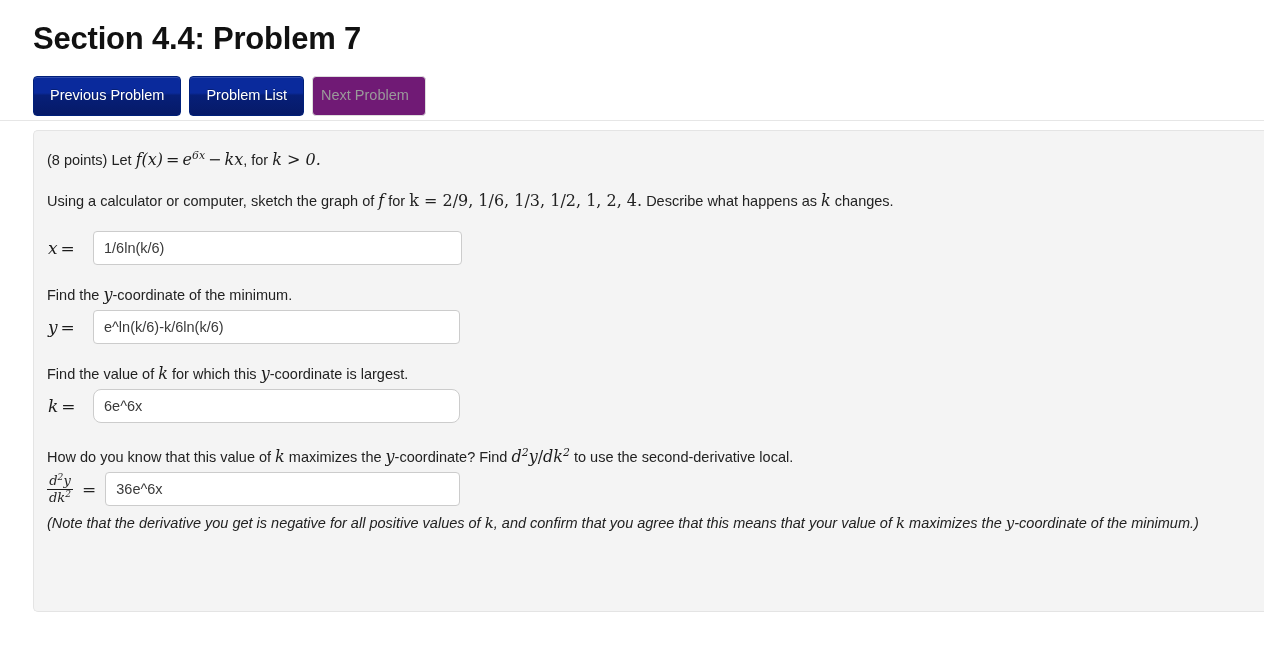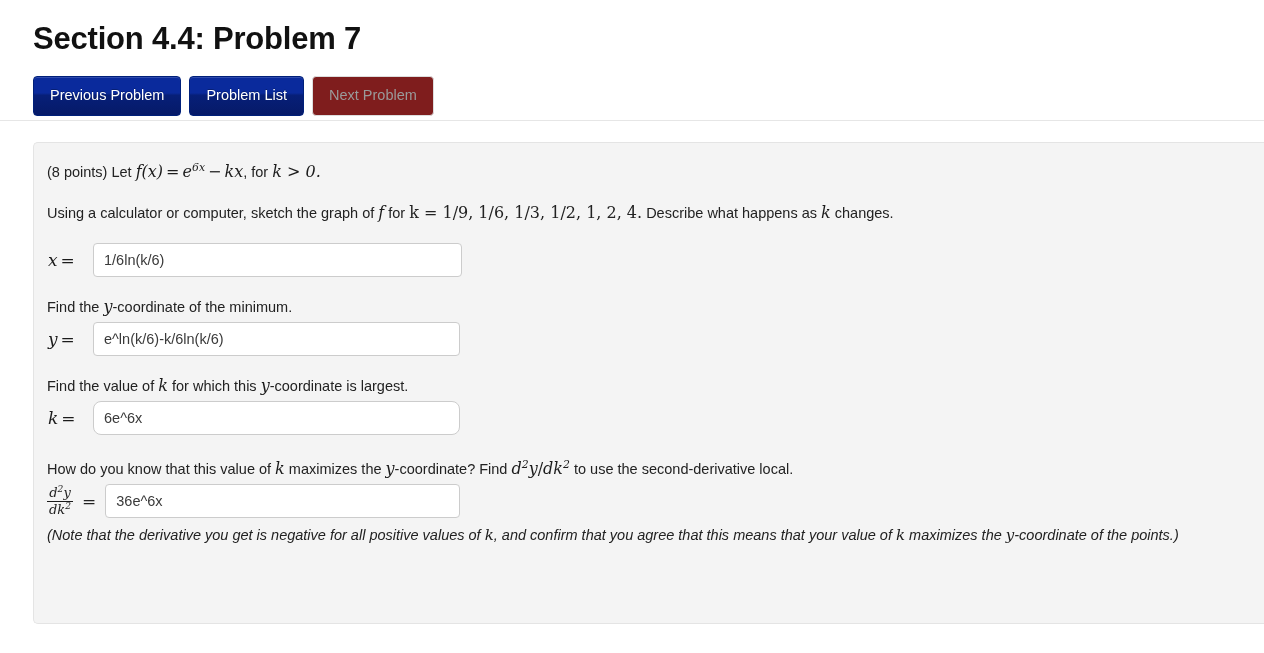--- a/index.html
+++ b/index.html
@@ -45,39 +45,40 @@
     border-radius: 4px;
     border: 1px solid #00207a;
     color: #ffffff;
     background: linear-gradient(to bottom, #0a2a9c 0%, #0a2a9c 42%, #071f78 48%, #061a68 100%);
     cursor: pointer;
     white-space: nowrap;
     text-shadow: 0 -1px 0 rgba(0,0,0,0.25);
     box-shadow: inset 0 1px 0 rgba(255,255,255,0.16);
   }
   .nav-btn.disabled {
-    background: #7f1d1d;
+    background: #701a75;
     border: 1px solid #dddddd;
     color: #9a9a9a;
     text-shadow: none;
     box-shadow: none;
     cursor: default;
+    padding-left: 8px;
   }
 
   
   .nav-divider {
     height: 1px;
     width: 100%;
     background: #e6e6e6;
     margin: 0;
   }
 
   
   .problem-panel {
-    margin: 21px 0 0 33px;
+    margin: 9px 0 0 33px;
     background: #f4f4f4;
     border: 1px solid #e4e4e4;
     border-right: none;
     border-radius: 5px 0 0 5px;
     padding: 17px 20px 24px 13px;
     width: 1231px;
     min-height: 482px;
   }
 
   
@@ -188,21 +189,21 @@
     <p class="pline">
       <span>(8 points) Let</span>
       <span class="mth"><span>f(x)</span><span class="op">=</span><span>e</span><sup>6x</sup><span class="op">−</span><span>kx</span></span><span>, for</span>
       <span class="mth">k &gt; 0.</span>
     </p>
 
     <p class="pline">
       <span>Using a calculator or computer, sketch the graph of</span>
       <span class="mth">f</span>
       <span>for</span>
-      <span class="mth-num">k = 1/9, 1/6, 1/3, 1/2, 1, 2, 4.</span>
+      <span class="mth-num">k = 2/9, 1/6, 1/3, 1/2, 1, 2, 4.</span>
       <span>Describe what happens as</span>
       <span class="mth">k</span>
       <span>changes.</span>
     </p>
 
     <div class="answer-row">
       <span class="ans-label"><span>x</span><span class="eq">=</span></span>
       <input class="ans-input w-x" type="text" value="1/6ln(k/6)" style="">
     </div>
 
@@ -242,17 +243,17 @@
       </span>
       <span class="frac-eq">=</span>
       <input class="ans-input w-d" type="text" value="36e^6x" style="">
     </div>
 
     <p class="note">
       <span>(Note that the derivative you get is negative for all positive values of</span>
       <span class="mth">k</span><span>, and confirm that you agree that this means that your value of</span>
       <span class="mth">k</span>
       <span>maximizes the</span>
-      <span class="mth">y</span><span>-coordinate of the points.)</span>
+      <span class="mth">y</span><span>-coordinate of the minimum.)</span>
     </p>
 
   </div>
 </div>
 
 </body></html>

